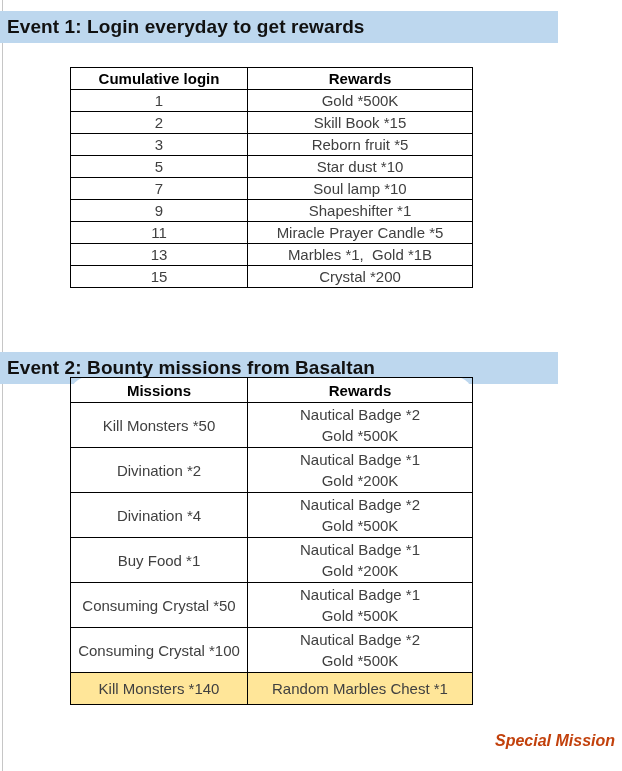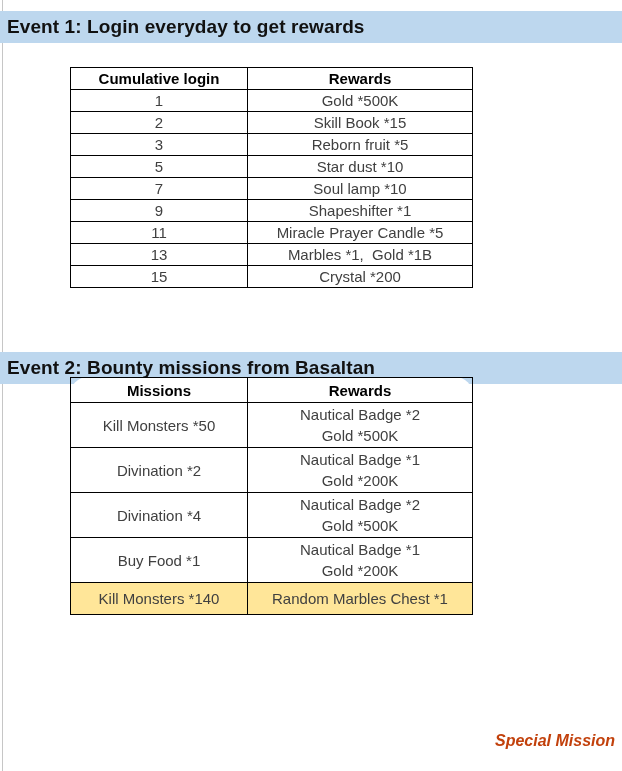--- a/index.html
+++ b/index.html
@@ -10,21 +10,21 @@
     font-family: "Liberation Sans", "DejaVu Sans", sans-serif;
     overflow: hidden;
   }
   .left-gridline {
     position: absolute; left: 2px; top: 0;
     width: 1px; height: 771px;
     background: #c6c6c6;
   }
   .band {
     position: absolute; left: 0;
-    width: 622px; height: 32px;
+    width: 558px; height: 32px;
     background: #BDD7EE;
     display: flex; align-items: center;
     padding-left: 7px;
     font-size: 19px; font-weight: bold; color: #111111;
     letter-spacing: 0.1px;
   }
   #band-event1 { top: 11px; }
   #band-event2 { top: 340px; margin-top: 12px; }
 
   table {
@@ -148,20 +148,30 @@
     <tr>
       <td>Divination *4</td>
       <td class="multiline">Nautical Badge *2
 Gold *500K</td>
     </tr>
     <tr>
       <td>Buy Food *1</td>
       <td class="multiline">Nautical Badge *1
 Gold *200K</td>
     </tr>
+    <tr>
+      <td>Consuming Crystal *50</td>
+      <td class="multiline">Nautical Badge *1
+Gold *500K</td>
+    </tr>
+    <tr>
+      <td>Consuming Crystal *100</td>
+      <td class="multiline">Nautical Badge *2
+Gold *500K</td>
+    </tr>
     <tr class="highlight">
       <td>Kill Monsters *140</td>
       <td>Random Marbles Chest *1</td>
     </tr>
   </tbody>
 </table>
 
 <div class="special">Special Mission</div>
 
 </body></html>

